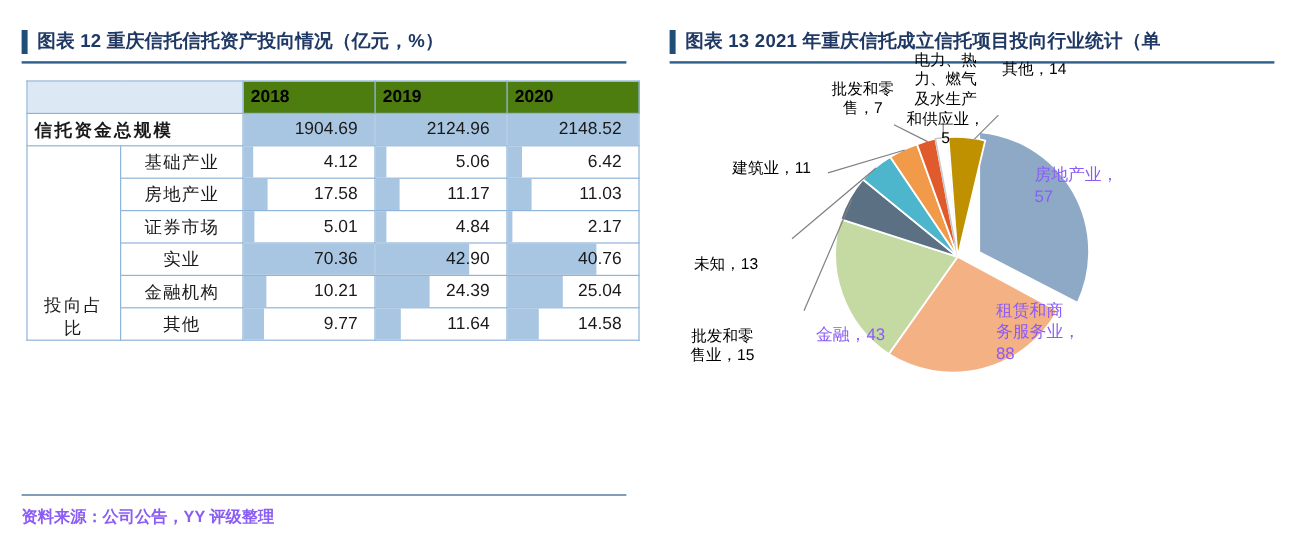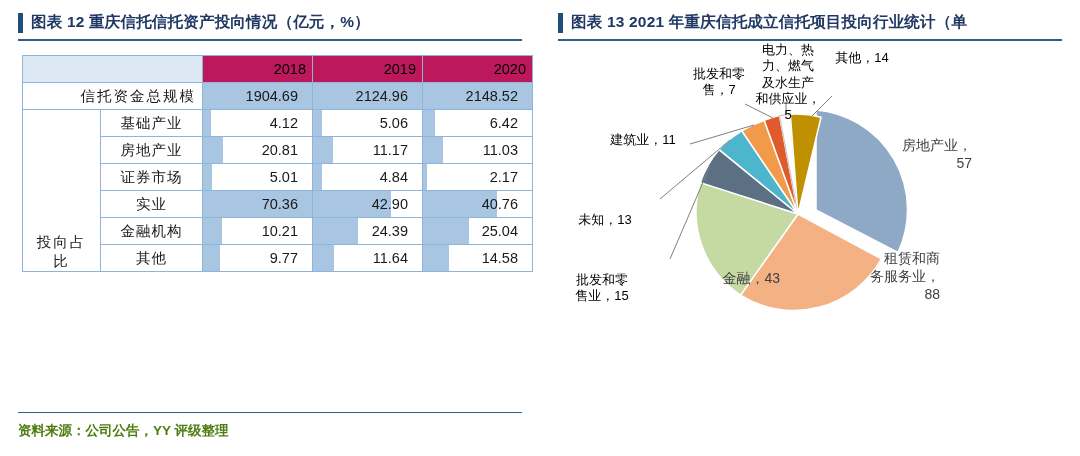--- a/index.html
+++ b/index.html
@@ -29,21 +29,21 @@
     width: 540px;
     padding: 0 18px 0 18px;
   }
   .panel-right {
     width: 540px;
     padding: 0 18px 0 18px;
   }
   .title-row {
     display: flex;
     align-items: center;
-    margin-top: 12px;
+    margin-top: 24px;
     margin-bottom: 6px;
   }
   .title-bar {
     width: 5px;
     height: 20px;
     background: #1f4e79;
     margin-right: 8px;
     flex: none;
   }
   .title-text {
@@ -64,21 +64,21 @@
     left: 18px;
     right: 18px;
   }
   .source-rule {
     height: 1.5px;
     background: #2e5f8a;
     margin-bottom: 9px;
   }
   .source-text {
     font-size: 13.5px;
-    color: #4d7c0f;
+    color: #8b5cf6;
     font-weight: bold;
   }
   .divider {
     position: absolute;
     left: 540px;
     top: 0;
     width: 1px;
     height: 456px;
     background: #ffffff;
   }
@@ -97,29 +97,29 @@
     border: 1px solid #8fb4d9;
     height: 27px;
     font-size: 14.5px;
     padding: 0 6px;
     box-sizing: border-box;
   }
   .hdr-blank {
     background: #dce9f5;
   }
   .hdr-year {
-    background: #be185d;
-    text-align: right;
-    font-weight: normal;
+    background: #4d7c0f;
+    text-align: left;
+    font-weight: bold;
     font-size: 16px;
     color: #000;
   }
   .rowlabel-wide {
-    text-align: right;
-    font-weight: normal;
+    text-align: left;
+    font-weight: bold;
     font-size: 15px;
     letter-spacing: 2px;
   }
   .rowlabel-sub {
     text-align: center;
     font-size: 14.5px;
     letter-spacing: 1px;
   }
   .side-label {
     text-align: center;
@@ -166,23 +166,23 @@
     position: absolute;
     font-size: 13px;
     color: #000;
     line-height: 1.25;
     text-align: center;
     white-space: pre-line;
   }
   .pie-inner-label {
     position: absolute;
     font-size: 14px;
-    color: #404040;
+    color: #8b5cf6;
     line-height: 1.3;
-    text-align: right;
+    text-align: left;
     white-space: pre-line;
   }
 </style>
 </head>
 <body>
 
 <div class="page">
 
   <div class="panel panel-left">
     <div class="title-row">
@@ -238,21 +238,21 @@
             <td class="numcell">
               <span class="bar" style="width:11%;"></span>
               <span class="val">6.42</span>
             </td>
           </tr>
 
           <tr>
             <td class="rowlabel-sub">房地产业</td>
             <td class="numcell">
               <span class="bar" style="width:18%;"></span>
-              <span class="val">20.81</span>
+              <span class="val">17.58</span>
             </td>
             <td class="numcell">
               <span class="bar" style="width:18%;"></span>
               <span class="val">11.17</span>
             </td>
             <td class="numcell">
               <span class="bar" style="width:18%;"></span>
               <span class="val">11.03</span>
             </td>
           </tr>

